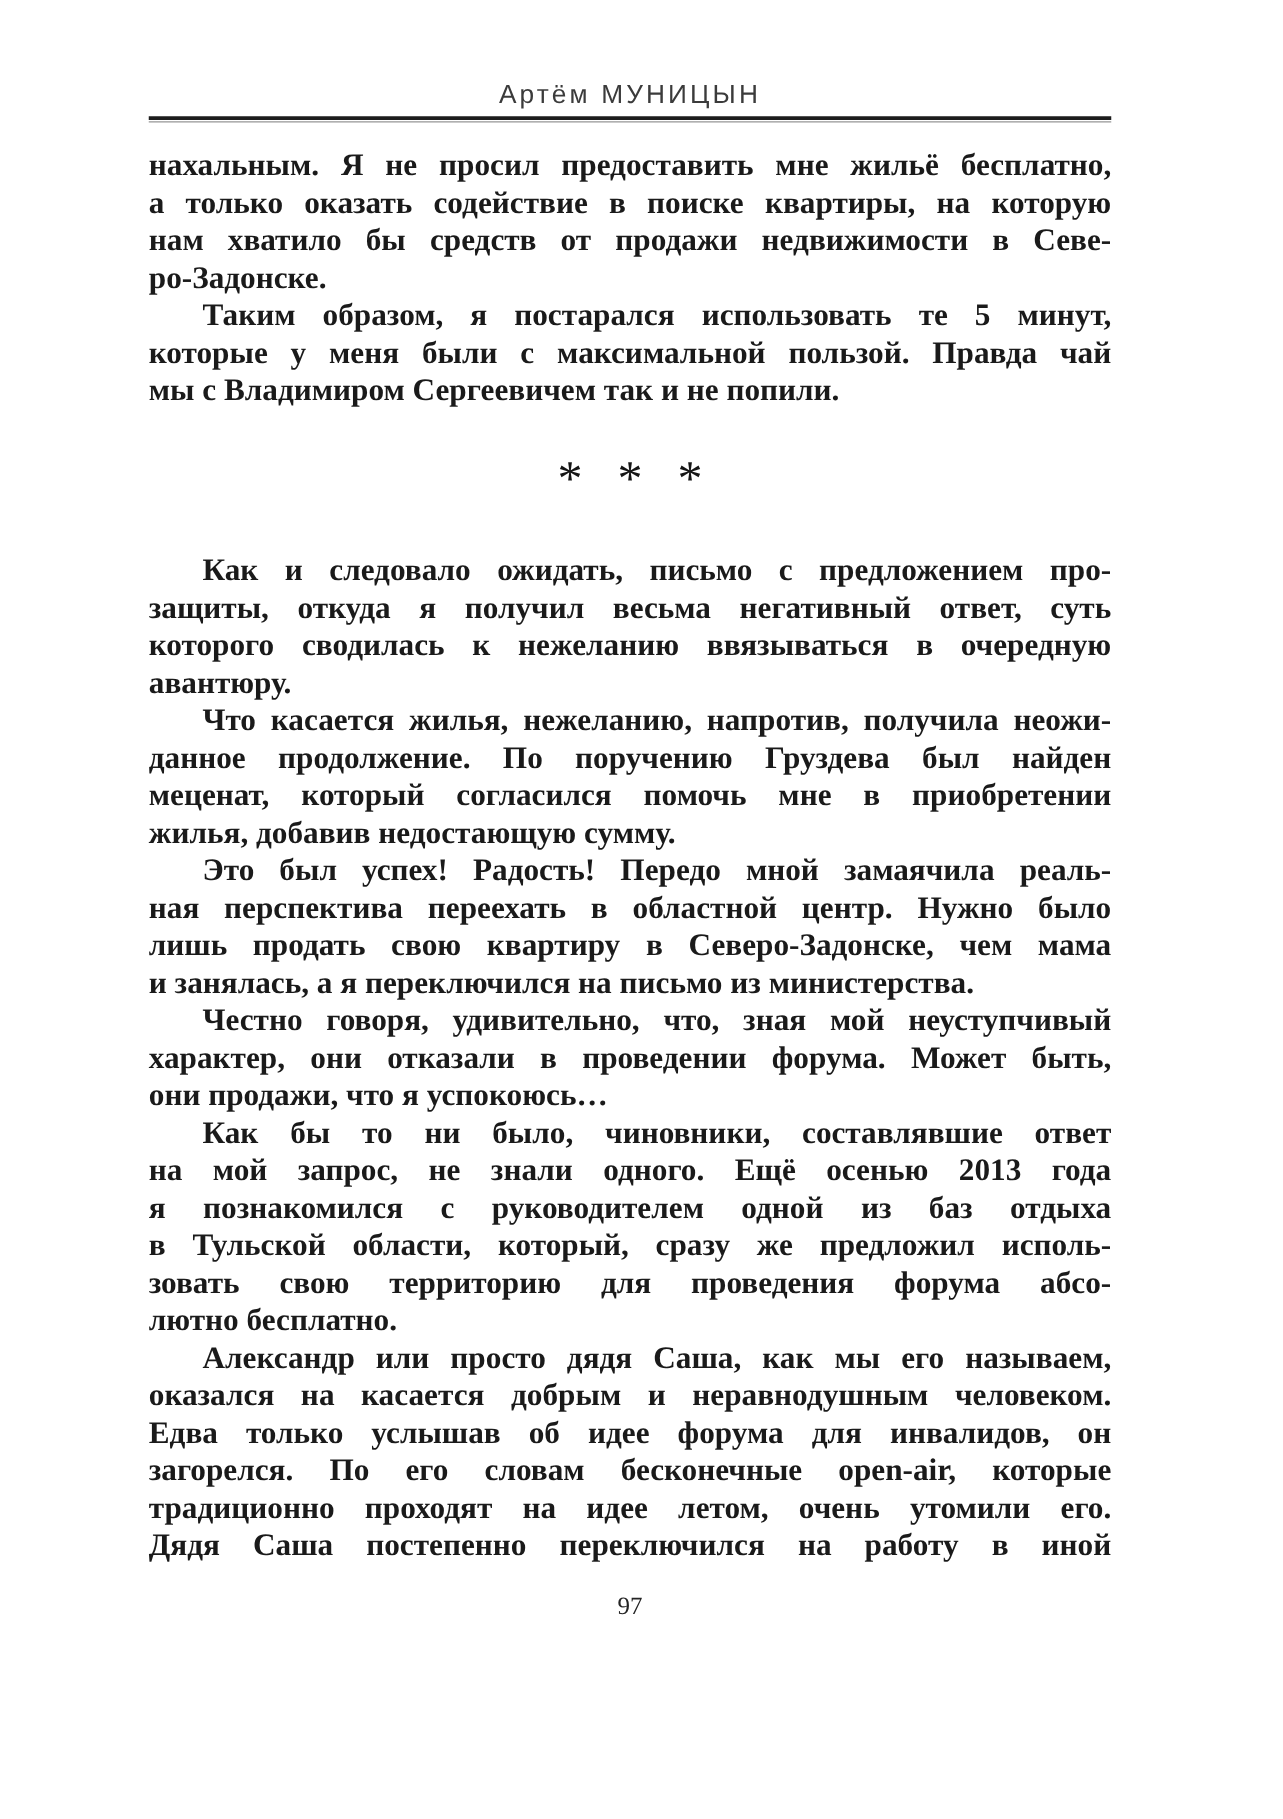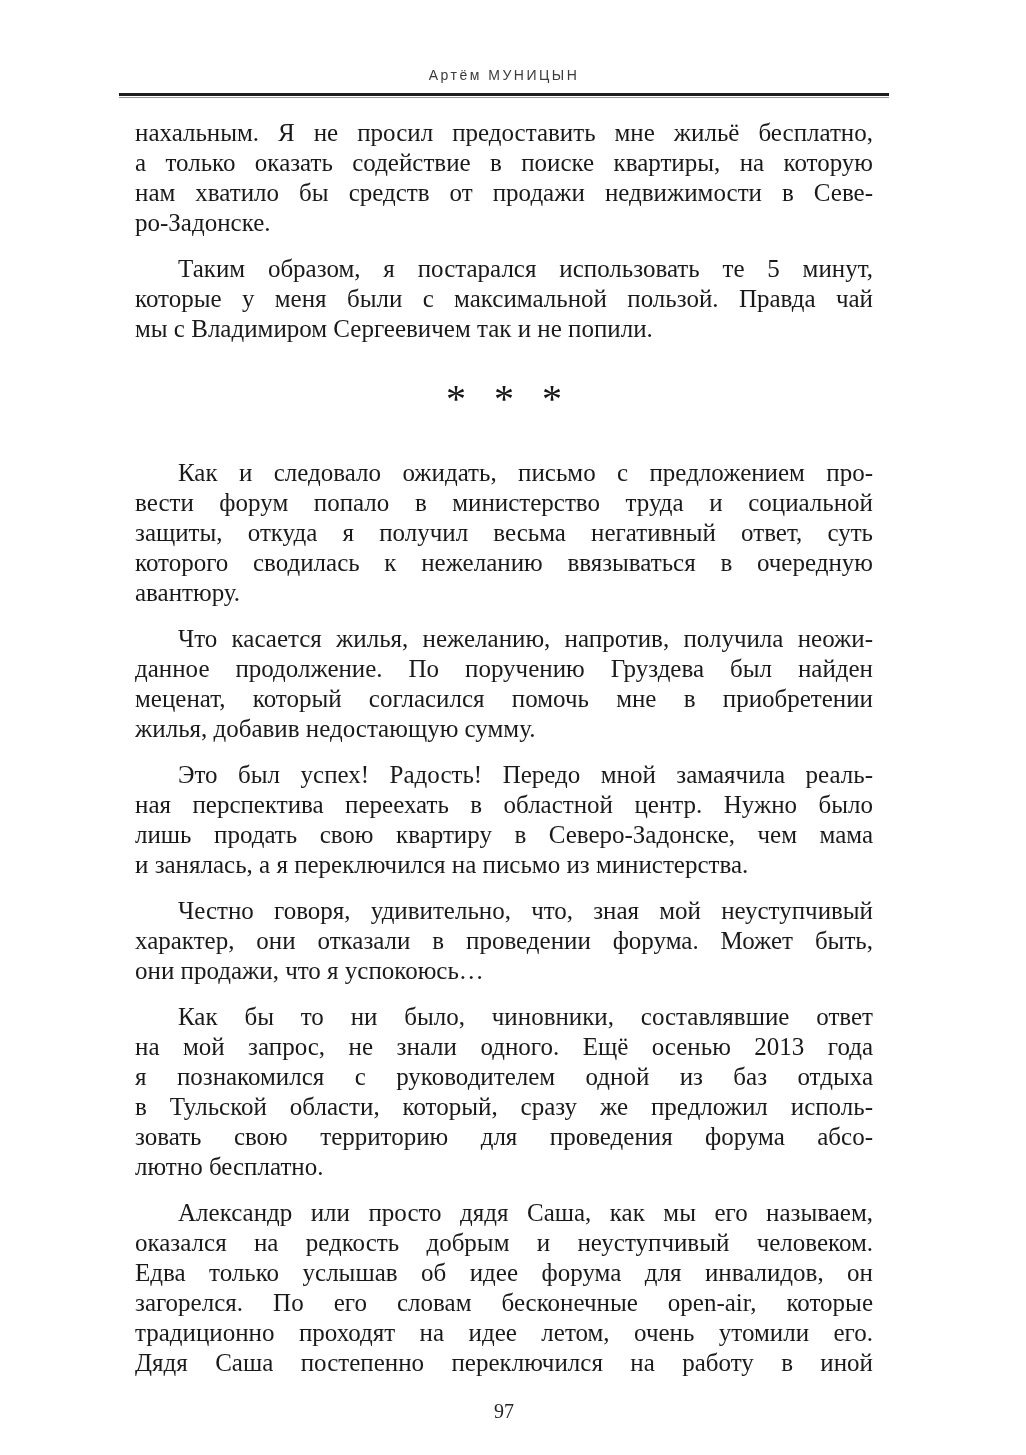--- a/index.html
+++ b/index.html
@@ -19,21 +19,21 @@
   .content {
     position: absolute;
     left: 119px;
     top: 0;
     width: 770px;
   }
   .running-header {
     margin-top: 64px;
     text-align: center;
     font-family: "Liberation Sans", "DejaVu Sans", sans-serif;
-    font-size: 14px;
+    font-size: 21px;
     line-height: 23px;
     letter-spacing: 2.5px;
     color: #3b3b3b;
     white-space: nowrap;
   }
   .header-rule {
     margin-top: 6px;
   }
   .header-rule .rule-thick {
     height: 3px;
@@ -43,21 +43,22 @@
     height: 1px;
     background: #969696;
     margin-top: 1px;
   }
   .body-text {
     margin-top: 20px;
     font-size: 25px;
     line-height: 30px;
   }
   .paragraph {
-    margin: 16px;
+    margin: 0;
+    font-weight: bold;
   }
   .line {
     text-align: justify;
     text-align-last: justify;
     white-space: normal;
   }
   .line.last {
     text-align-last: left;
   }
   .line.indent {
@@ -98,21 +99,20 @@
           <div class="line last">ро-Задонске.</div>
         </div>
         <div class="paragraph">
           <div class="line indent">Таким образом, я постарался использовать те 5 минут,</div>
           <div class="line">которые у меня были с максимальной пользой. Правда чай</div>
           <div class="line last">мы с Владимиром Сергеевичем так и не попили.</div>
         </div>
         <div class="separator">* * *</div>
         <div class="paragraph">
           <div class="line indent">Как и следовало ожидать, письмо с предложением про-</div>
-          <div class="line">вести форум попало в министерство труда и социальной</div>
           <div class="line">защиты, откуда я получил весьма негативный ответ, суть</div>
           <div class="line">которого сводилась к нежеланию ввязываться в очередную</div>
           <div class="line last">авантюру.</div>
         </div>
         <div class="paragraph">
           <div class="line indent">Что касается жилья, нежеланию, напротив, получила неожи-</div>
           <div class="line">данное продолжение. По поручению Груздева был найден</div>
           <div class="line">меценат, который согласился помочь мне в приобретении</div>
           <div class="line last">жилья, добавив недостающую сумму.</div>
         </div>
@@ -130,21 +130,21 @@
         <div class="paragraph">
           <div class="line indent">Как бы то ни было, чиновники, составлявшие ответ</div>
           <div class="line">на мой запрос, не знали одного. Ещё осенью 2013 года</div>
           <div class="line">я познакомился с руководителем одной из баз отдыха</div>
           <div class="line">в Тульской области, который, сразу же предложил исполь-</div>
           <div class="line">зовать свою территорию для проведения форума абсо-</div>
           <div class="line last">лютно бесплатно.</div>
         </div>
         <div class="paragraph">
           <div class="line indent">Александр или просто дядя Саша, как мы его называем,</div>
-          <div class="line">оказался на редкость добрым и неуступчивый человеком.</div>
+          <div class="line">оказался на касается добрым и неравнодушным человеком.</div>
           <div class="line">Едва только услышав об идее форума для инвалидов, он</div>
           <div class="line">загорелся. По его словам бесконечные open-air, которые</div>
           <div class="line">традиционно проходят на идее летом, очень утомили его.</div>
           <div class="line">Дядя Саша постепенно переключился на работу в иной</div>
         </div>
       </div>
     <div class="page-number">97</div>
   </div>
 </div>
 

